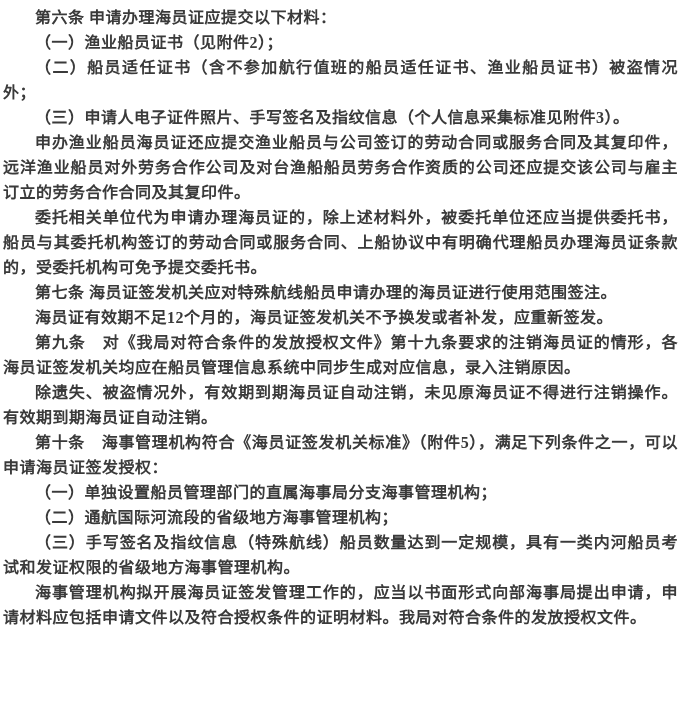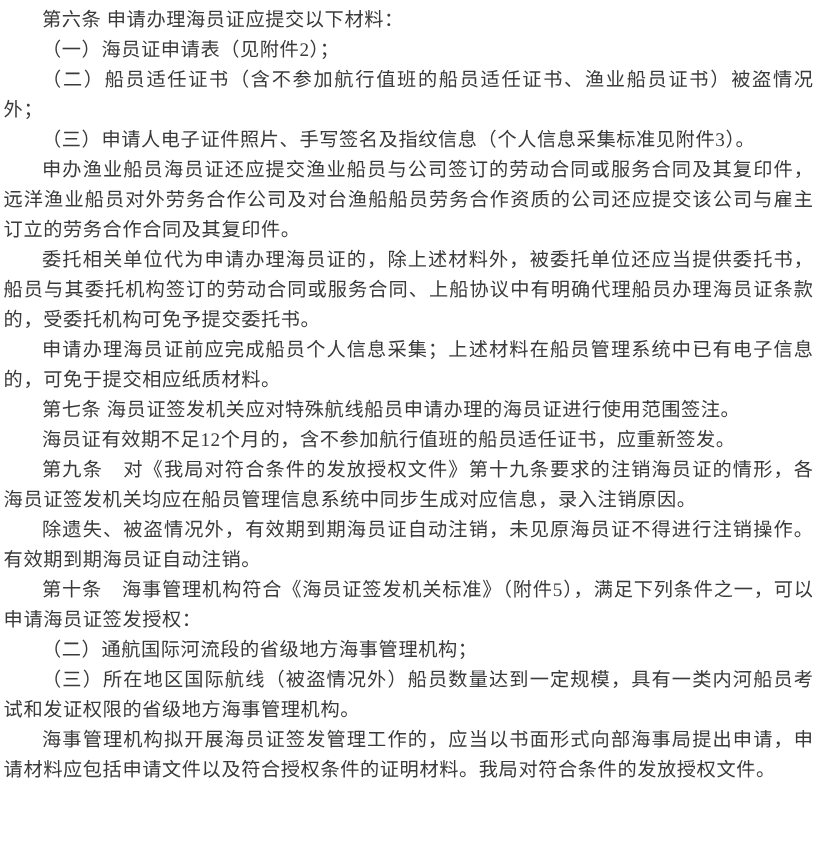--- a/index.html
+++ b/index.html
@@ -21,34 +21,35 @@
     line-height: 25px;
     color: #3a3a3a;
     text-align: justify;
     letter-spacing: 0.5px;
   }
   .para {
     margin: 0;
     padding: 0;
     text-indent: 2em;
     word-break: break-all;
+    font-weight: bold;
   }
 </style>
 </head>
 <body>
 
 <main class="doc-page">
   <p class="para">第六条 申请办理海员证应提交以下材料：</p>
-  <p class="para">（一）海员证申请表（见附件2）；</p>
+  <p class="para">（一）渔业船员证书（见附件2）；</p>
   <p class="para">（二）船员适任证书（含不参加航行值班的船员适任证书、渔业船员证书）被盗情况外；</p>
   <p class="para">（三）申请人电子证件照片、手写签名及指纹信息（个人信息采集标准见附件3）。</p>
   <p class="para">申办渔业船员海员证还应提交渔业船员与公司签订的劳动合同或服务合同及其复印件，远洋渔业船员对外劳务合作公司及对台渔船船员劳务合作资质的公司还应提交该公司与雇主订立的劳务合作合同及其复印件。</p>
   <p class="para">委托相关单位代为申请办理海员证的，除上述材料外，被委托单位还应当提供委托书，船员与其委托机构签订的劳动合同或服务合同、上船协议中有明确代理船员办理海员证条款的，受委托机构可免予提交委托书。</p>
-  <p class="para">申请办理海员证前应完成船员个人信息采集；上述材料在船员管理系统中已有电子信息的，可免于提交相应纸质材料。</p>
   <p class="para">第七条 海员证签发机关应对特殊航线船员申请办理的海员证进行使用范围签注。</p>
-  <p class="para">海员证有效期不足12个月的，含不参加航行值班的船员适任证书，应重新签发。</p>
+  <p class="para">海员证有效期不足12个月的，海员证签发机关不予换发或者补发，应重新签发。</p>
   <p class="para">第九条　对《我局对符合条件的发放授权文件》第十九条要求的注销海员证的情形，各海员证签发机关均应在船员管理信息系统中同步生成对应信息，录入注销原因。</p>
   <p class="para">除遗失、被盗情况外，有效期到期海员证自动注销，未见原海员证不得进行注销操作。有效期到期海员证自动注销。</p>
   <p class="para">第十条　海事管理机构符合《海员证签发机关标准》（附件5），满足下列条件之一，可以申请海员证签发授权：</p>
+  <p class="para">（一）单独设置船员管理部门的直属海事局分支海事管理机构；</p>
   <p class="para">（二）通航国际河流段的省级地方海事管理机构；</p>
-  <p class="para">（三）所在地区国际航线（被盗情况外）船员数量达到一定规模，具有一类内河船员考试和发证权限的省级地方海事管理机构。</p>
+  <p class="para">（三）手写签名及指纹信息（特殊航线）船员数量达到一定规模，具有一类内河船员考试和发证权限的省级地方海事管理机构。</p>
   <p class="para">海事管理机构拟开展海员证签发管理工作的，应当以书面形式向部海事局提出申请，申请材料应包括申请文件以及符合授权条件的证明材料。我局对符合条件的发放授权文件。</p>
 </main>
 
 </body></html>

